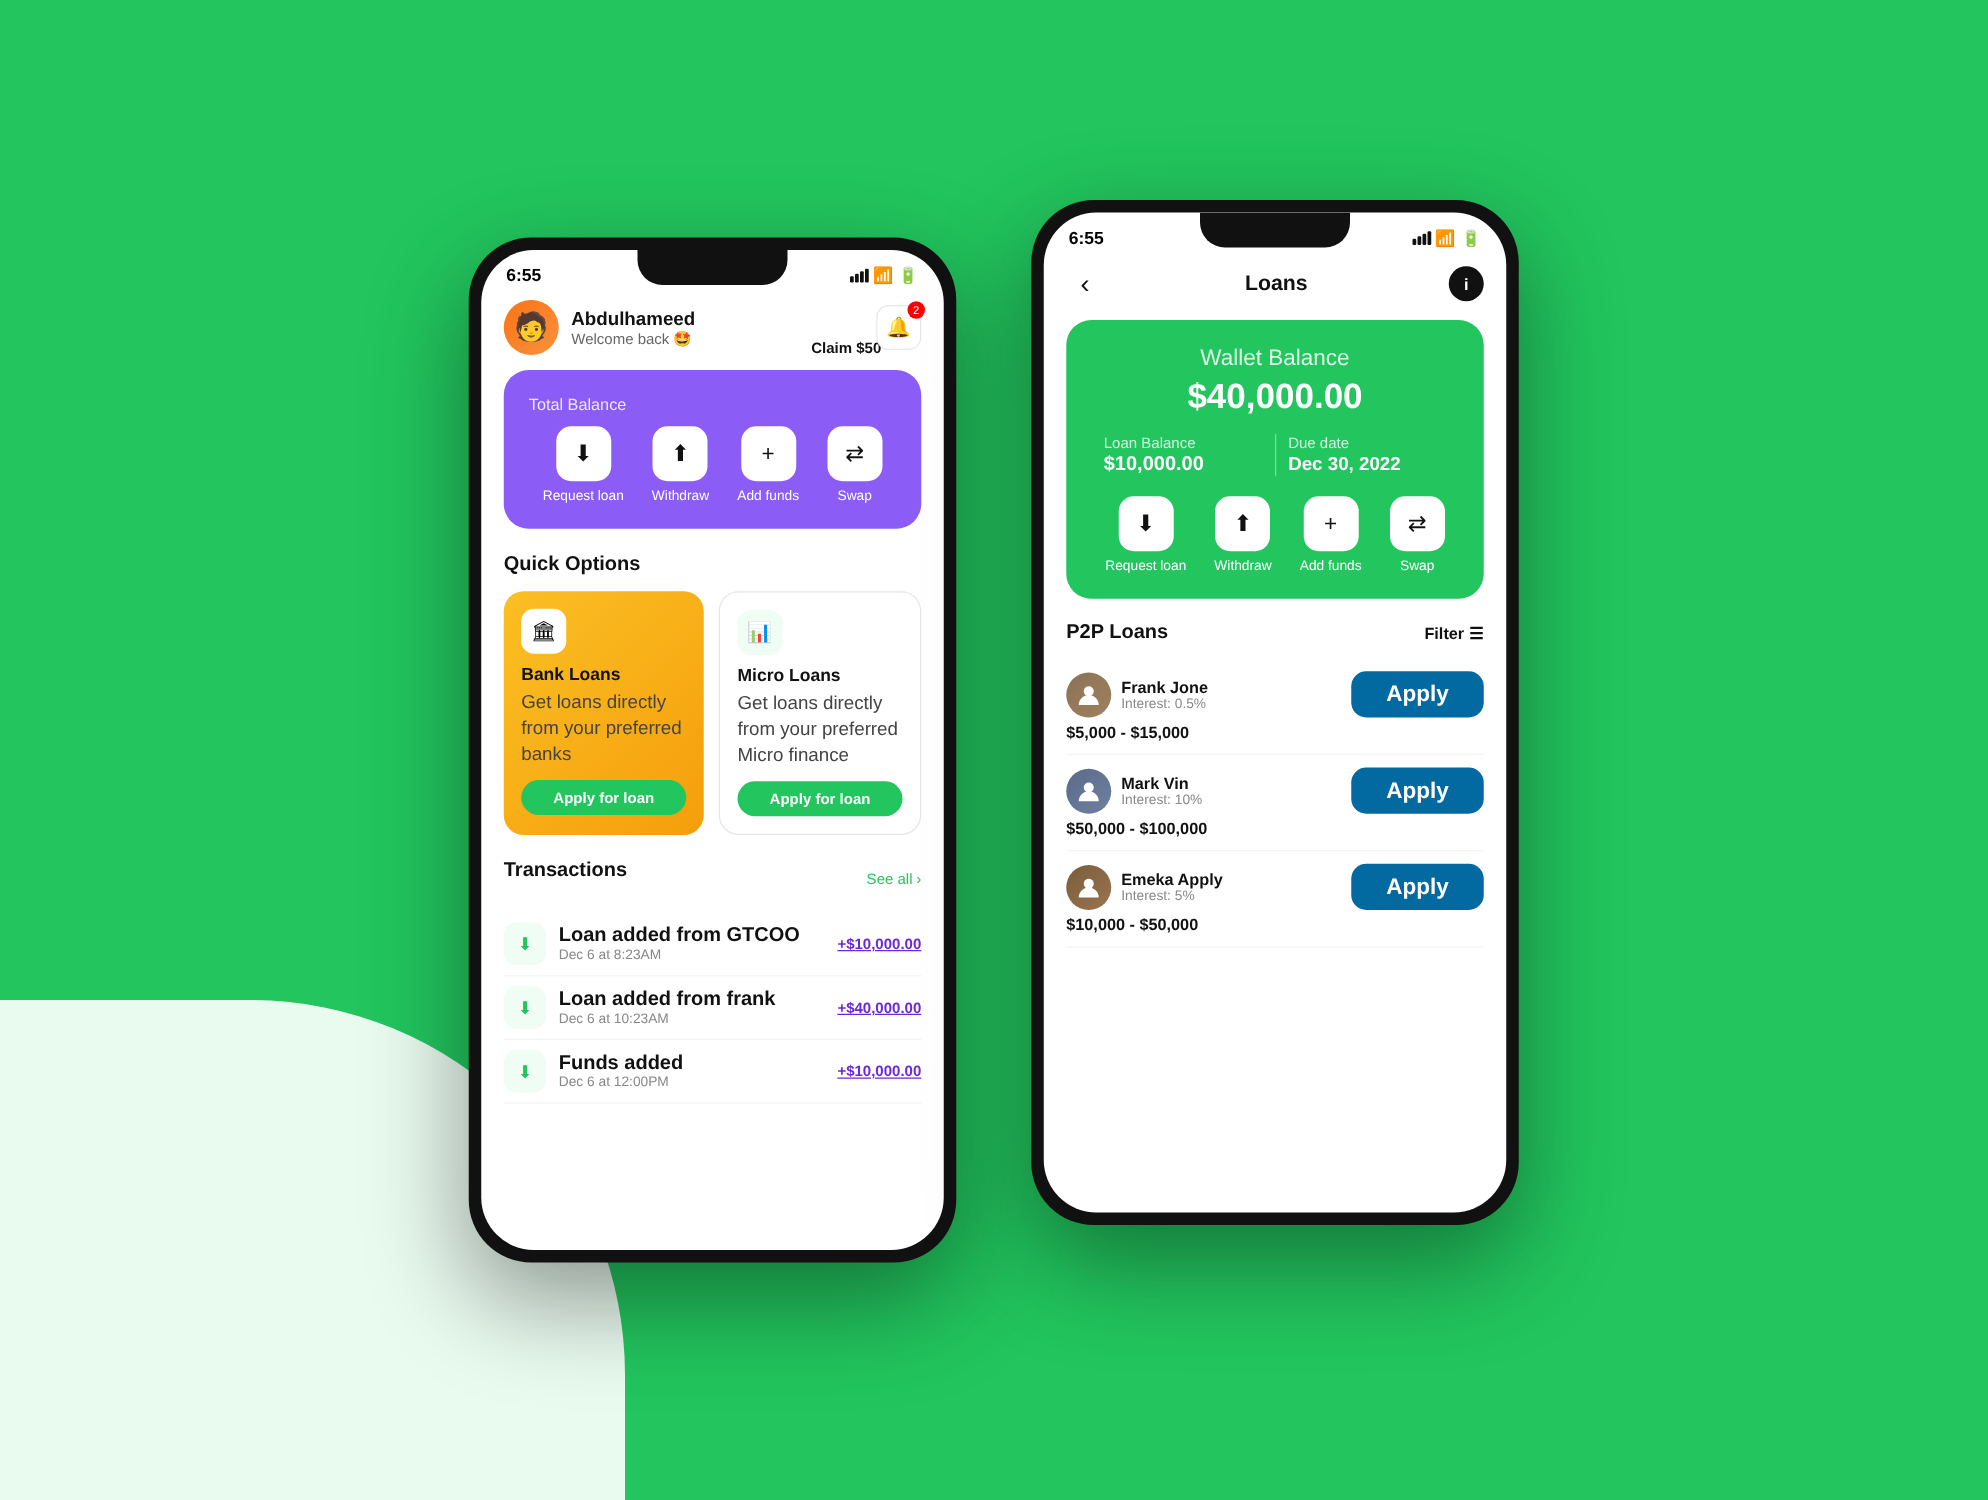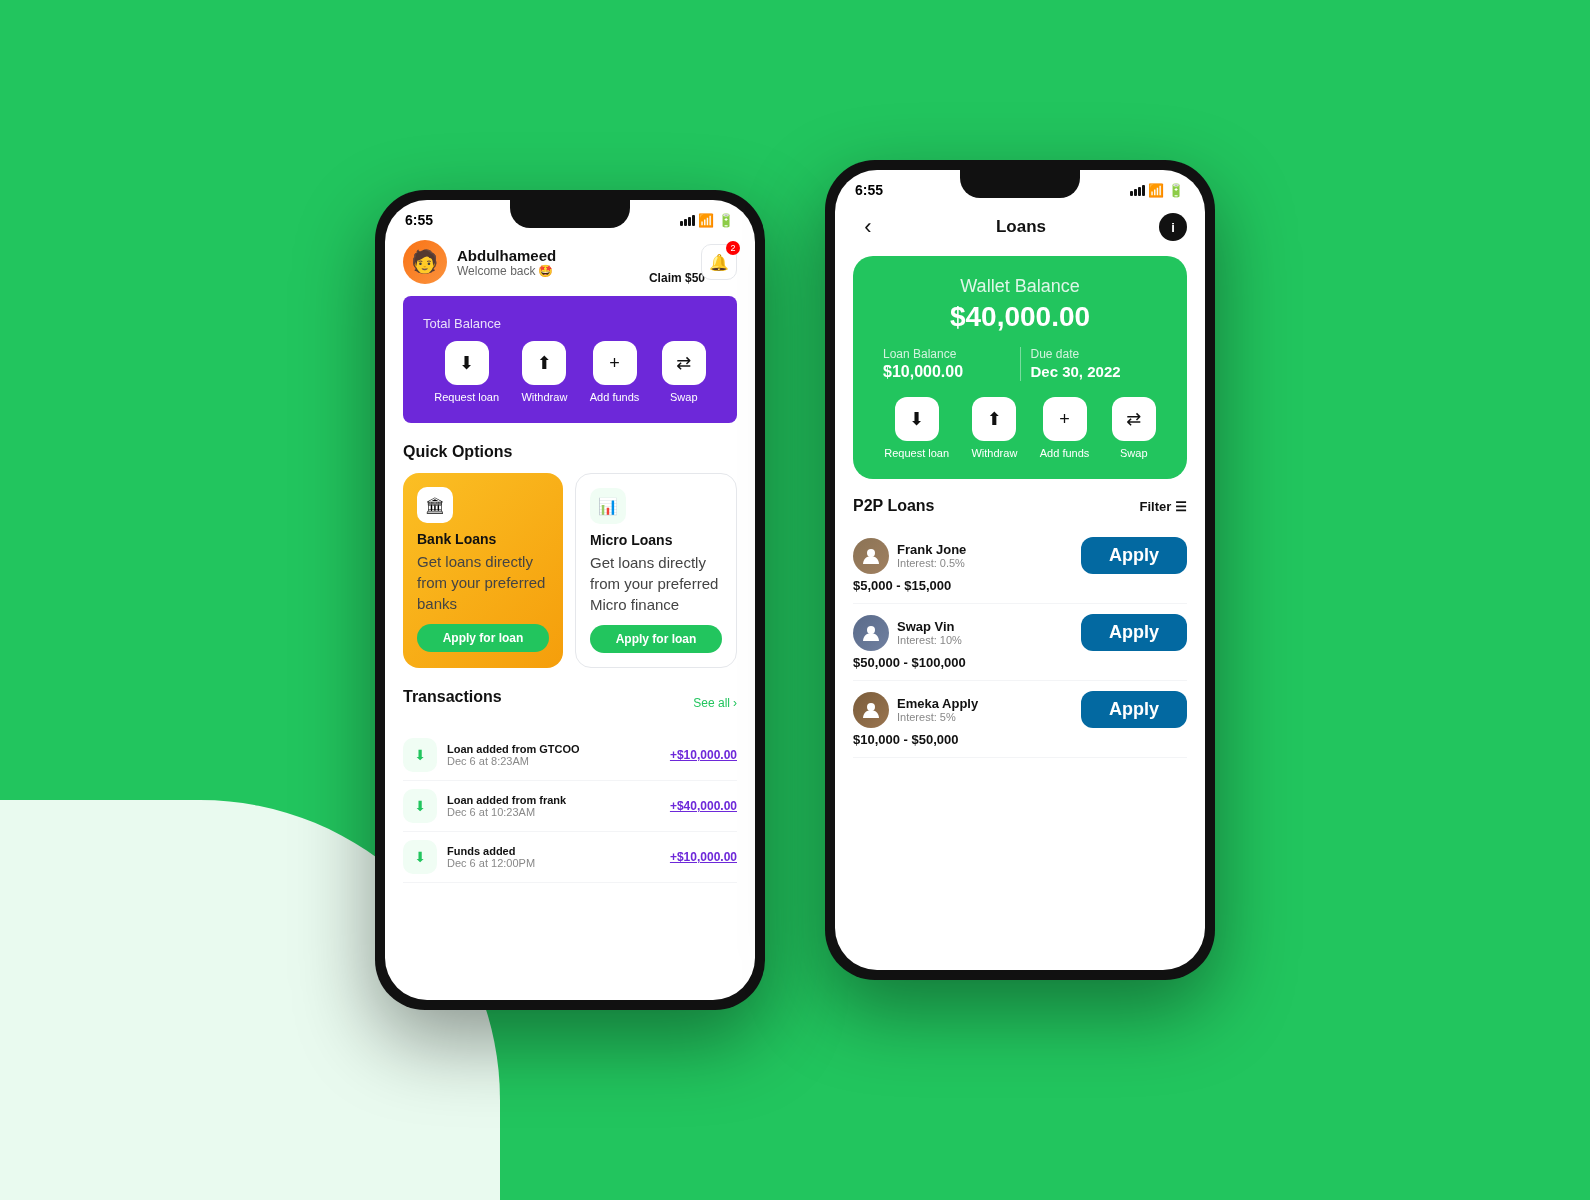--- a/index.html
+++ b/index.html
@@ -123,22 +123,22 @@
       background: red;
       color: white;
       font-size: 9px;
       width: 14px; height: 14px;
       border-radius: 50%;
       display: flex; align-items: center; justify-content: center;
     }
 
     
     .balance-card {
-      background: #6d28d9;
-      border-radius: 8px;
+      background: #8b5cf6;
+      border-radius: 20px;
       padding: 20px;
       color: white;
       margin-bottom: 20px;
     }
     .balance-label { font-size: 13px; opacity: 0.85; margin-bottom: 4px; }
     .balance-amount { font-size: 30px; font-weight: 800; margin-bottom: 16px; }
     .claim-btn {
       background: white;
       color: #111;
       border: none;
@@ -233,21 +233,21 @@
     }
     .tx-left { display: flex; align-items: center; gap: 10px; }
     .tx-icon {
       width: 34px; height: 34px;
       background: #f0fdf4;
       border-radius: 10px;
       display: flex; align-items: center; justify-content: center;
       font-size: 14px;
       color: #22c55e;
     }
-    .tx-title { font-size: 11px; font-weight: 600; color: #111; }
+    .tx-title { font-size: 16px; font-weight: 600; color: #111; }
     .tx-date { font-size: 11px; color: #888; }
     .tx-amount { font-size: 12px; font-weight: 700; color: #6d28d9; text-decoration: underline; }
 
     
     .loans-header {
       display: flex;
       justify-content: space-between;
       align-items: center;
       padding: 10px 0 14px;
     }
@@ -549,21 +549,21 @@
           <div class="p2p-item">
             <div class="p2p-top">
               <div class="p2p-person">
                 <div class="p2p-avatar" style="background: linear-gradient(135deg, #5a6b8a, #7080a0);">
                   <svg width="20" height="20" viewBox="0 0 20 20" fill="white">
                     <circle cx="10" cy="7" r="4"></circle>
                     <path d="M2 18c0-4.4 3.6-8 8-8s8 3.6 8 8"></path>
                   </svg>
                 </div>
                 <div>
-                  <div class="p2p-name">Swap Vin</div>
+                  <div class="p2p-name">Mark Vin</div>
                   <div class="p2p-interest">Interest: 10%</div>
                 </div>
               </div>
               <button class="apply-btn">Apply</button>
             </div>
             <div class="p2p-range">$50,000 - $100,000</div>
           </div>
 
           <div class="p2p-item">
             <div class="p2p-top">

